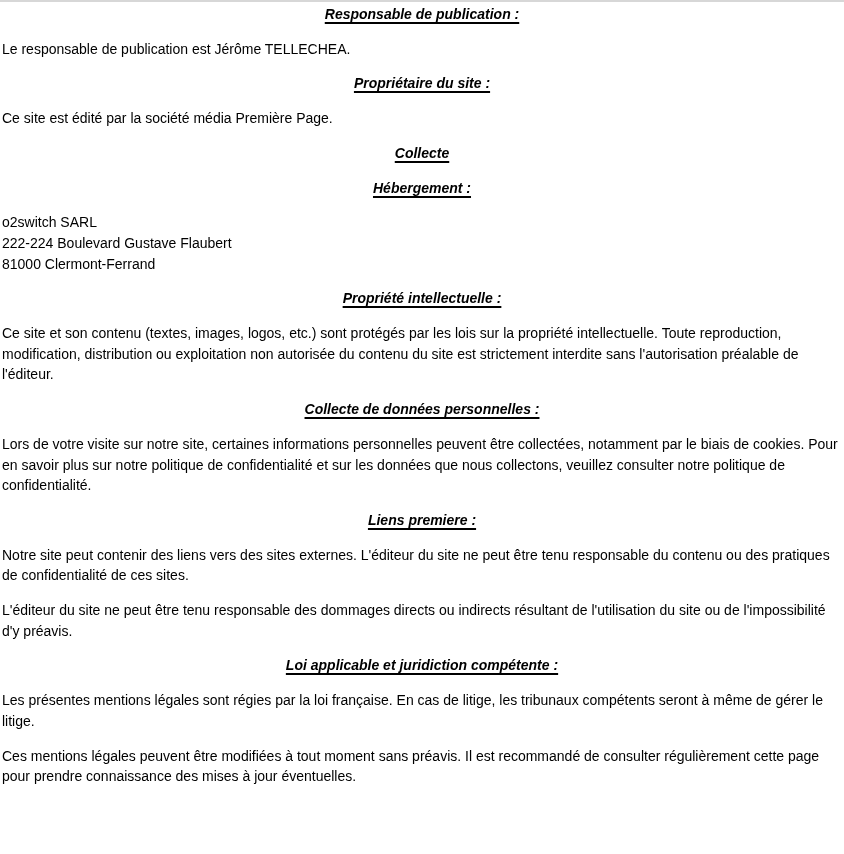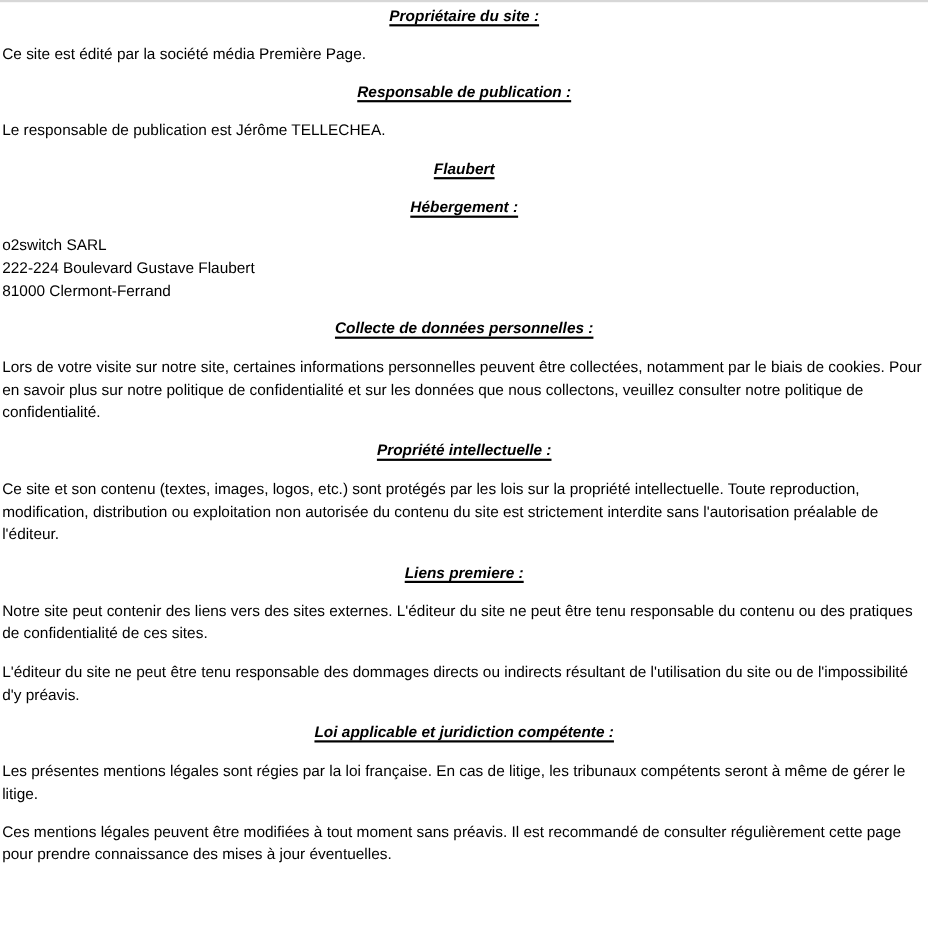--- a/index.html
+++ b/index.html
@@ -44,51 +44,51 @@
     }
   </style>
 </head>
 <body>
 
 <div class="top-rule"></div>
 
 <div class="doc">
 
   <section>
+    <h2 class="sec-heading">Responsable de publication :</h2>
+    <p class="para">Le responsable de publication est Jérôme TELLECHEA.</p>
+  </section>
+
+  <section>
     <h2 class="sec-heading">Propriétaire du site :</h2>
     <p class="para">Ce site est édité par la société média Première Page.</p>
   </section>
 
   <section>
-    <h2 class="sec-heading">Responsable de publication :</h2>
-    <p class="para">Le responsable de publication est Jérôme TELLECHEA.</p>
-  </section>
-
-  <section>
-    <h2 class="sec-heading">Flaubert</h2>
+    <h2 class="sec-heading">Collecte</h2>
   </section>
 
   <section>
     <h2 class="sec-heading">Hébergement :</h2>
     <p class="para address">
       </p>
       <div>o2switch SARL</div>
       <div>222-224 Boulevard Gustave Flaubert</div>
       <div>81000 Clermont-Ferrand</div>
     <p></p>
   </section>
 
   <section>
-    <h2 class="sec-heading">Collecte de données personnelles :</h2>
-    <p class="para">Lors de votre visite sur notre site, certaines informations personnelles peuvent être collectées, notamment par le biais de cookies. Pour en savoir plus sur notre politique de confidentialité et sur les données que nous collectons, veuillez consulter notre politique de confidentialité.</p>
+    <h2 class="sec-heading">Propriété intellectuelle :</h2>
+    <p class="para">Ce site et son contenu (textes, images, logos, etc.) sont protégés par les lois sur la propriété intellectuelle. Toute reproduction, modification, distribution ou exploitation non autorisée du contenu du site est strictement interdite sans l'autorisation préalable de l'éditeur.</p>
   </section>
 
   <section>
-    <h2 class="sec-heading">Propriété intellectuelle :</h2>
-    <p class="para">Ce site et son contenu (textes, images, logos, etc.) sont protégés par les lois sur la propriété intellectuelle. Toute reproduction, modification, distribution ou exploitation non autorisée du contenu du site est strictement interdite sans l'autorisation préalable de l'éditeur.</p>
+    <h2 class="sec-heading">Collecte de données personnelles :</h2>
+    <p class="para">Lors de votre visite sur notre site, certaines informations personnelles peuvent être collectées, notamment par le biais de cookies. Pour en savoir plus sur notre politique de confidentialité et sur les données que nous collectons, veuillez consulter notre politique de confidentialité.</p>
   </section>
 
   <section>
     <h2 class="sec-heading">Liens premiere :</h2>
     <p class="para">Notre site peut contenir des liens vers des sites externes. L'éditeur du site ne peut être tenu responsable du contenu ou des pratiques de confidentialité de ces sites.</p>
   </section>
 
   <section>
     <p class="para">L'éditeur du site ne peut être tenu responsable des dommages directs ou indirects résultant de l'utilisation du site ou de l'impossibilité d'y préavis.</p>
   </section>

